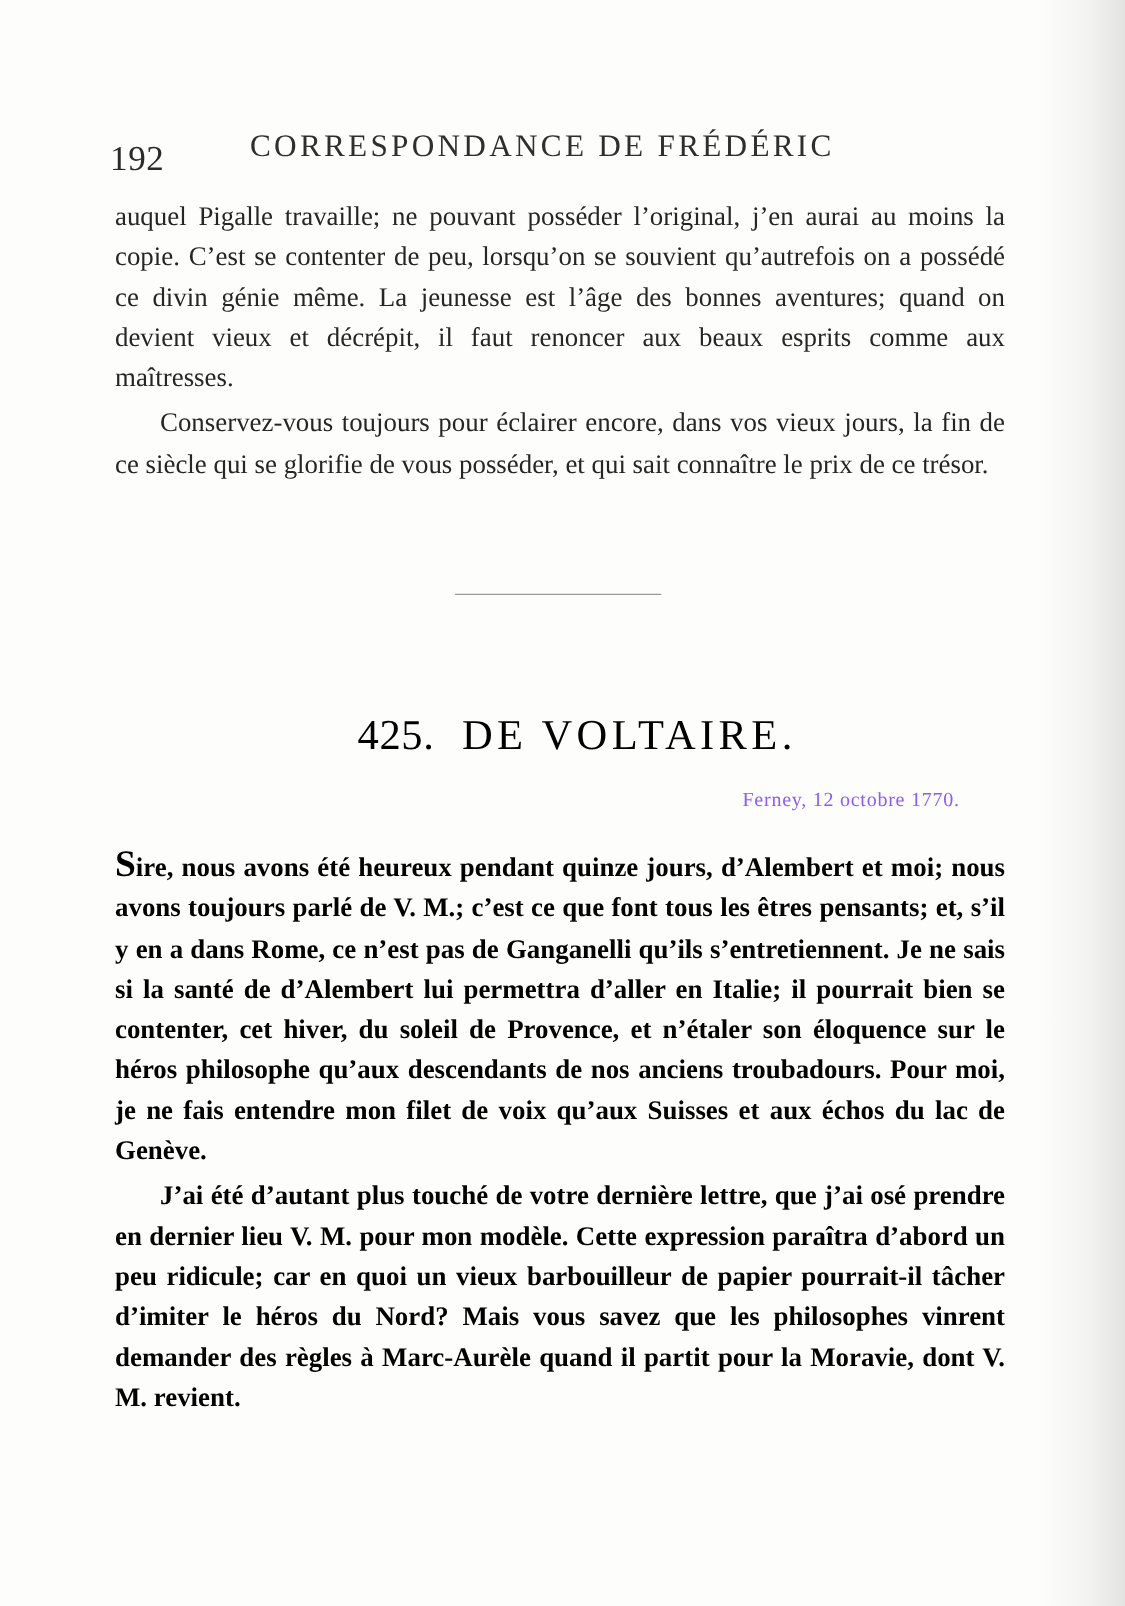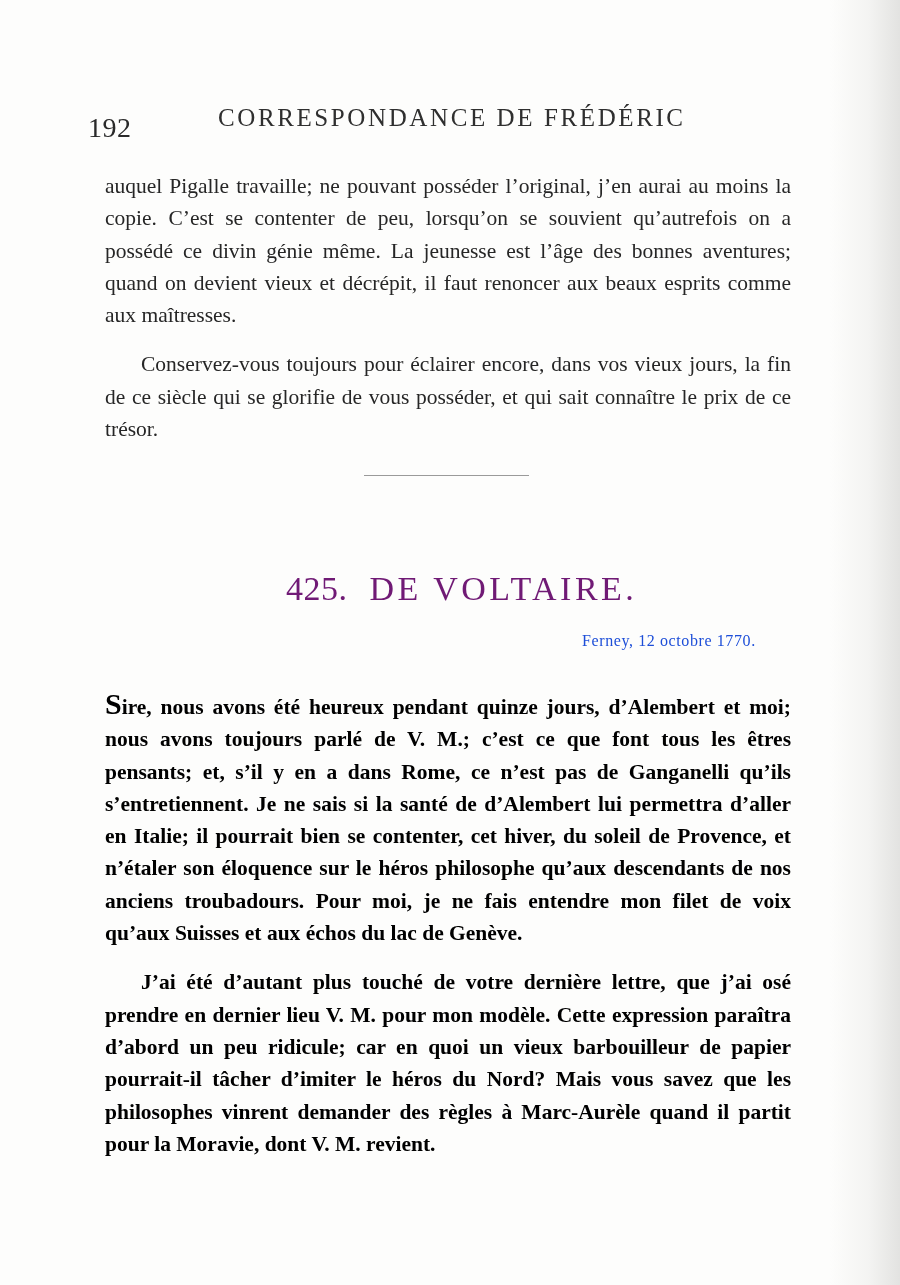--- a/index.html
+++ b/index.html
@@ -33,72 +33,72 @@
     }
     .page-number {
       position: absolute;
       left: 0;
       top: 8px;
       font-size: 28px;
       letter-spacing: 0.5px;
     }
     .running-title {
       position: absolute;
-      left: 130px;
+      left: 112px;
       top: 0;
       font-size: 25px;
       letter-spacing: 2.6px;
       font-weight: normal;
       color: #2f2f2f;
     }
     .text-block {
       position: absolute;
       left: 88px;
       width: 720px;
       font-size: 21.5px;
       line-height: 32.3px;
       text-align: justify;
       text-align-last: left;
       color: #262626;
     }
     .text-block p {
-      margin: 17px;
+      margin: 4px;
       text-align: justify;
     }
     .text-block p.indent {
       text-indent: 36px;
     }
     #block-continued { top: 153px; }
     .divider {
       position: absolute;
       top: 475px;
       left: 364px;
       width: 165px;
       height: 0;
       border-top: 1px solid #9a9a9a;
     }
     .letter-heading {
       position: absolute;
       top: 570px;
       left: 286px;
       font-size: 34px;
       letter-spacing: 3.5px;
-      color: #701a75;
+      color: #000000;
     }
     .letter-heading .num {
       letter-spacing: 0.5px;
       margin-right: 22px;
     }
     .dateline {
       position: absolute;
       top: 632px;
-      left: 582px;
+      left: 594px;
       font-size: 16px;
       letter-spacing: 0.6px;
-      color: #1d4ed8;
+      color: #8b5cf6;
     }
     #block-letter {
       top: 674px;
       font-weight: bold;
       color: #000000;
     }
     #block-letter p { font-weight: bold; }
     .dropcap {
       font-size: 30px;
       line-height: 20px;

